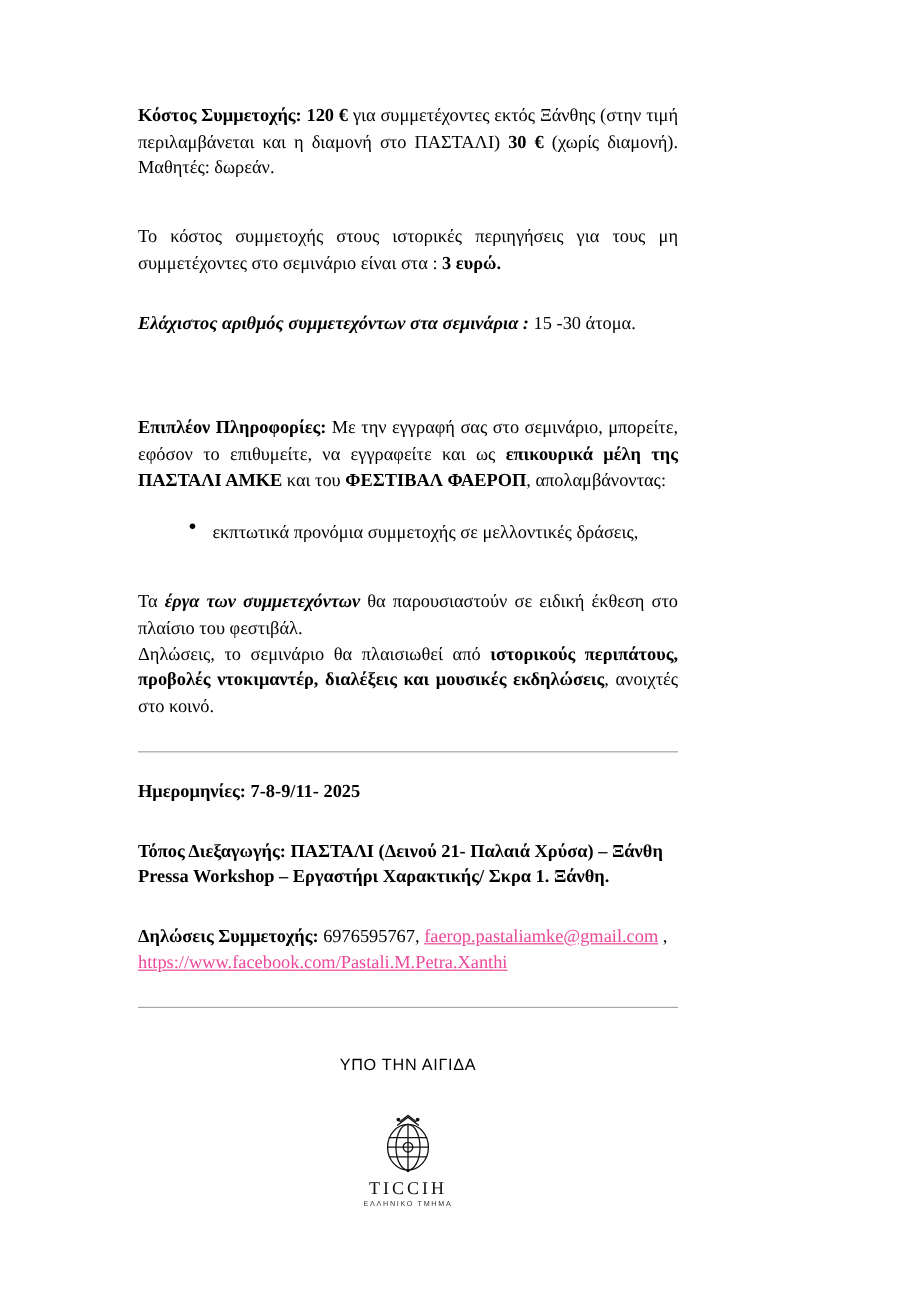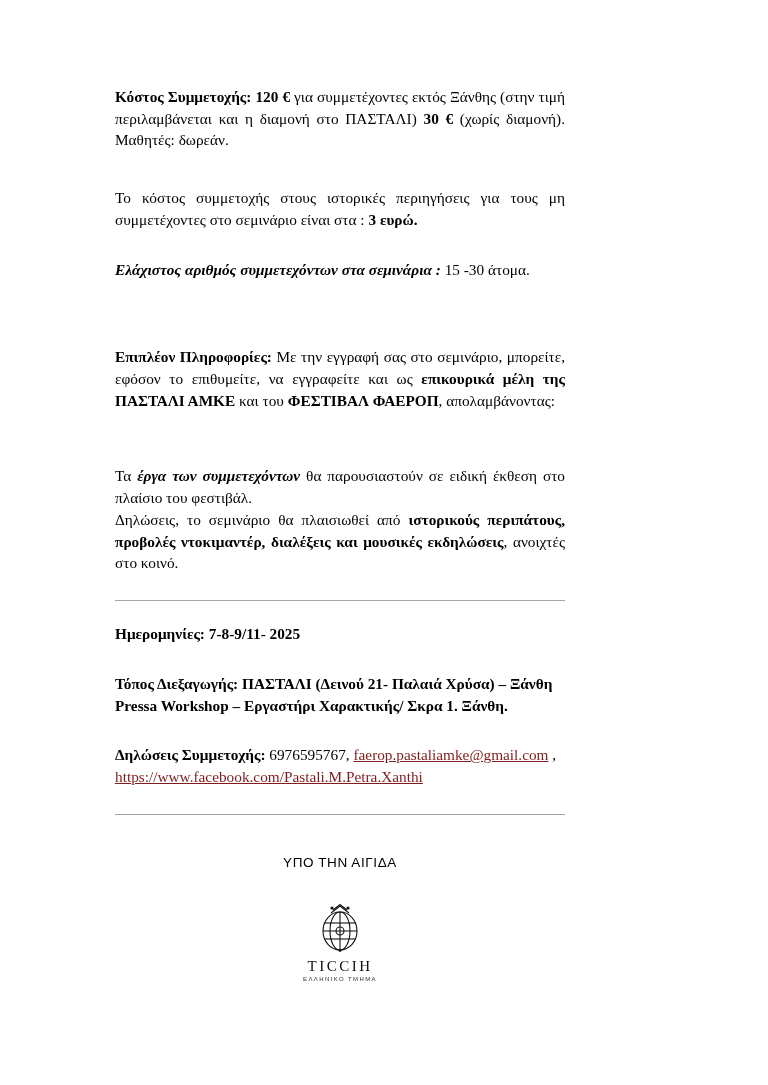--- a/index.html
+++ b/index.html
@@ -61,21 +61,21 @@
     margin: 0;
     height: 0;
   }
   .rule-wrap { margin: 26px 0 22px 0; }
 
   .spacer-lg { height: 30px; }
   .spacer-md { height: 18px; }
   .spacer-sm { height: 10px; }
 
   a.link {
-    color: #7f1d1d;
+    color: #ec4899;
     text-decoration: underline;
     word-break: break-all;
   }
 
   .aegis {
     margin-top: 40px;
     text-align: center;
     font-family: "Liberation Sans", sans-serif;
     font-size: 13.5px;
     letter-spacing: 0.6px;
@@ -136,20 +136,21 @@
   <div class="spacer-md"></div>
 
   <div class="block">
     <p>
       <span class="b">Επιπλέον Πληροφορίες:</span><span> Με την εγγραφή σας στο σεμινάριο, μπορείτε, εφόσον το επιθυμείτε, να εγγραφείτε και ως </span><span class="b">επικουρικά μέλη της ΠΑΣΤΑΛΙ ΑΜΚΕ</span><span> και του </span><span class="b">ΦΕΣΤΙΒΑΛ ΦΑΕΡΟΠ</span><span>, απολαμβάνοντας:</span>
     </p>
 
     <div class="spacer-md"></div>
 
     <ul class="bullets">
+      <li><span>εκπτωτικά προνόμια συμμετοχής σε μελλοντικές δράσεις,</span></li>
     </ul>
   </div>
 
   <div class="spacer-md"></div>
 
   <div class="block">
     <p>
       <span> Τα </span><span class="bi">έργα των συμμετεχόντων</span><span> θα παρουσιαστούν σε ειδική έκθεση στο πλαίσιο του φεστιβάλ.</span>
     </p>
     <p>

